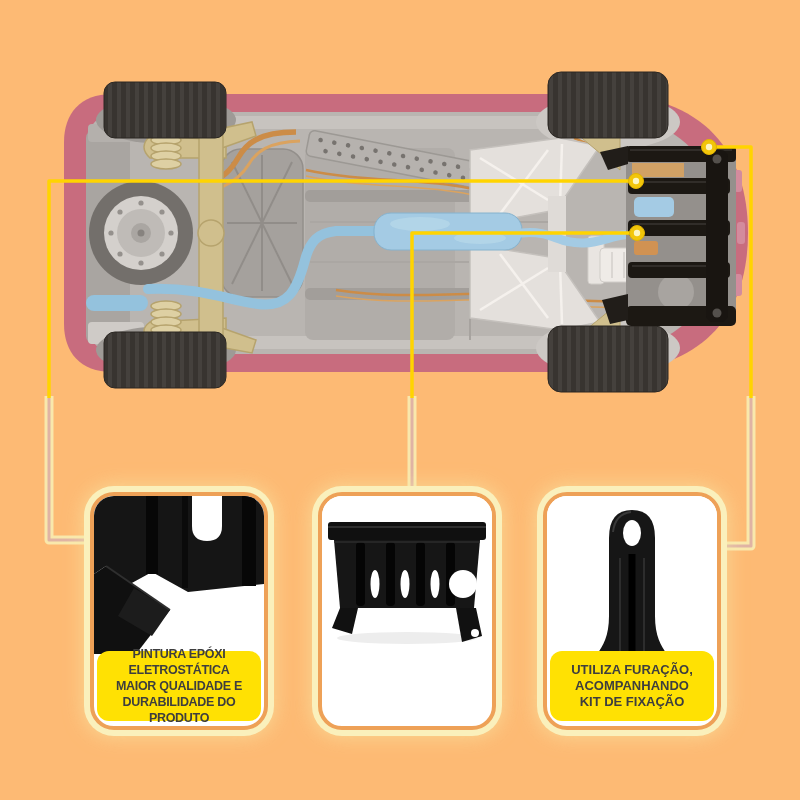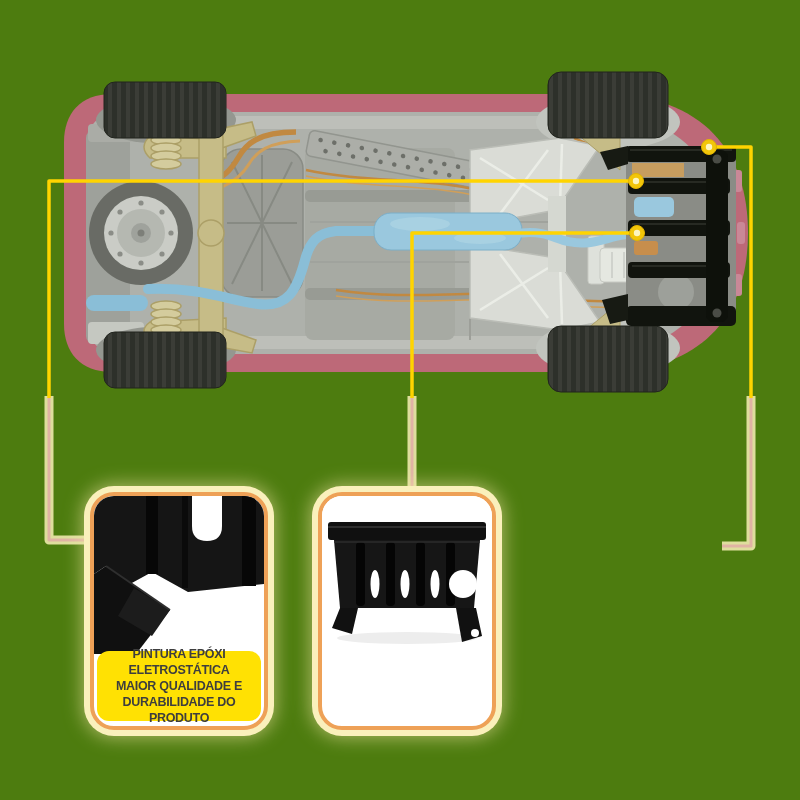--- a/index.html
+++ b/index.html
@@ -1,18 +1,18 @@
 <!DOCTYPE html>
 <html lang="pt"><head>
 <meta charset="utf-8">
 <style>
   html,body{margin:0;padding:0;background:#ffffff;}
   *{box-sizing:border-box;}
   .stage{
-    position:relative;width:800px;height:800px;background:#4d7c0f;overflow:hidden;
+    position:relative;width:800px;height:800px;background:#fdba74;overflow:hidden;
     font-family:"Liberation Sans", sans-serif;
   }
   .scene-svg{position:absolute;left:0;top:0;z-index:1;}
   .feature-box{
     position:absolute;top:492px;width:178px;height:238px;
     background:#ffffff;border:4px solid #eea157;border-radius:24px;
     box-shadow:0 0 0 6px #faf0bc, 0 0 18px 8px rgba(250,235,170,.55);
     overflow:hidden;z-index:2;
   }
   .feature-box.b1{left:90px;}
@@ -271,14 +271,29 @@
       <path d="M12,46 H158" stroke="#2c2c2c" stroke-width="1.5"></path>
       <g fill="#ffffff">
         <ellipse cx="53" cy="88" rx="4.5" ry="14"></ellipse>
         <ellipse cx="83" cy="88" rx="4.5" ry="14"></ellipse>
         <ellipse cx="113" cy="88" rx="4.5" ry="14"></ellipse>
         <circle cx="141" cy="88" r="14"></circle>
       </g>
     </svg>
   </div>
 
+  <div class="feature-box b3">
+    <svg class="photo" viewBox="0 0 170 158">
+      <rect width="170" height="158" fill="#ffffff"></rect>
+      <path d="M62,42 Q62,14 85,14 Q108,14 108,42 V158 H62 Z" fill="#161616"></path>
+      <path d="M62,120 C62,140 56,150 50,158 L62,158 Z" fill="#161616"></path>
+      <path d="M108,120 C108,140 114,150 120,158 L108,158 Z" fill="#161616"></path>
+      <ellipse cx="85" cy="37" rx="9" ry="13" fill="#ffffff"></ellipse>
+      <path d="M85,58 V158" stroke="#000000" stroke-width="7"></path>
+      <path d="M73,62 V158 M97,62 V158" stroke="#2d2d2d" stroke-width="2"></path>
+      <path d="M66,36 Q68,18 84,16" stroke="#383838" stroke-width="2" fill="none"></path>
+    </svg>
+    <div class="caption fs3">UTILIZA FURAÇÃO,
+ACOMPANHANDO
+KIT DE FIXAÇÃO</div>
+  </div>
 
 </div>
 
 </body></html>

